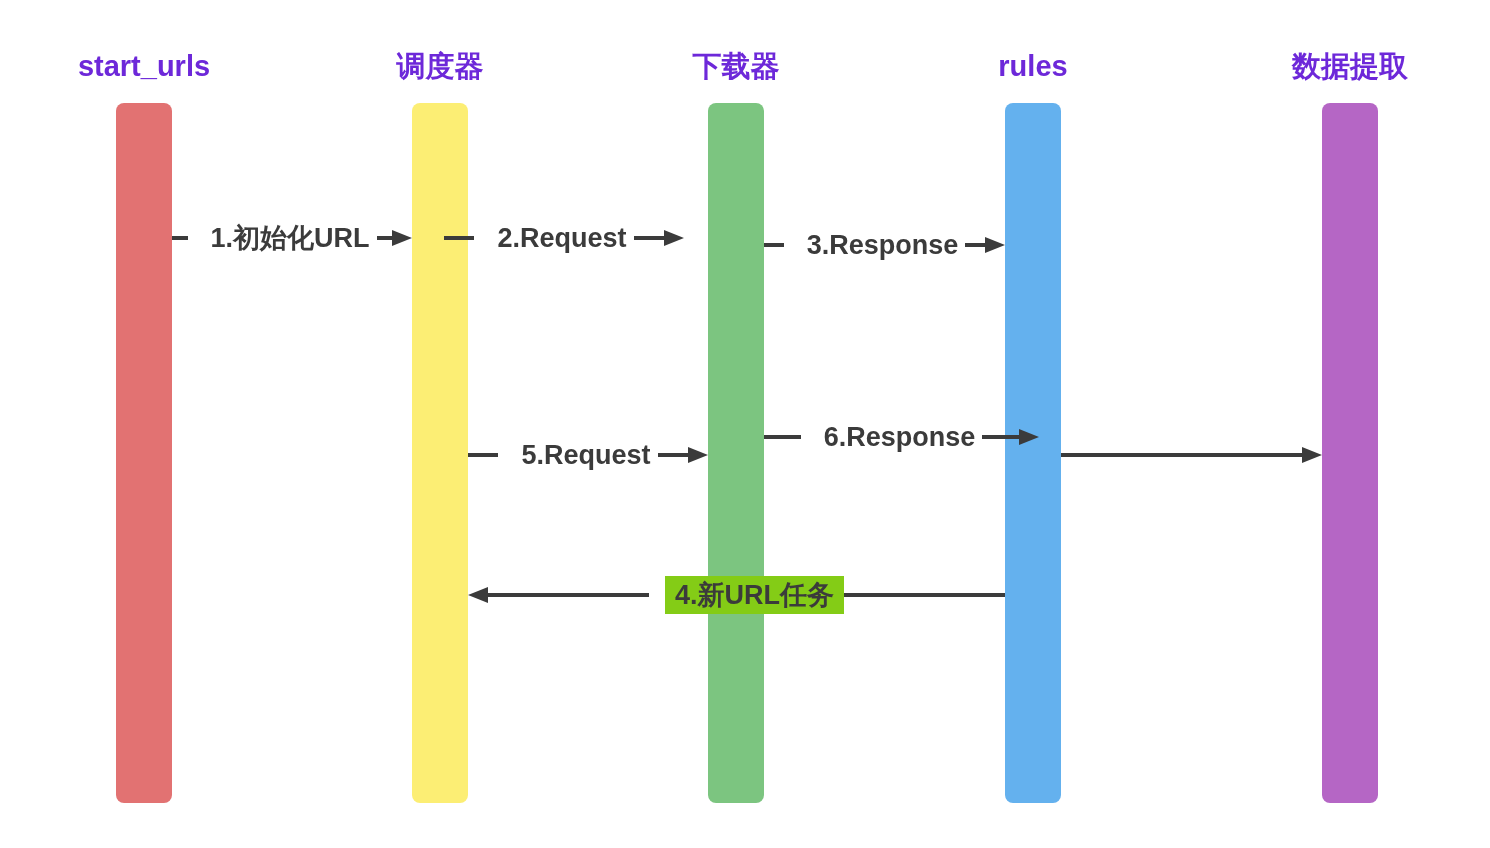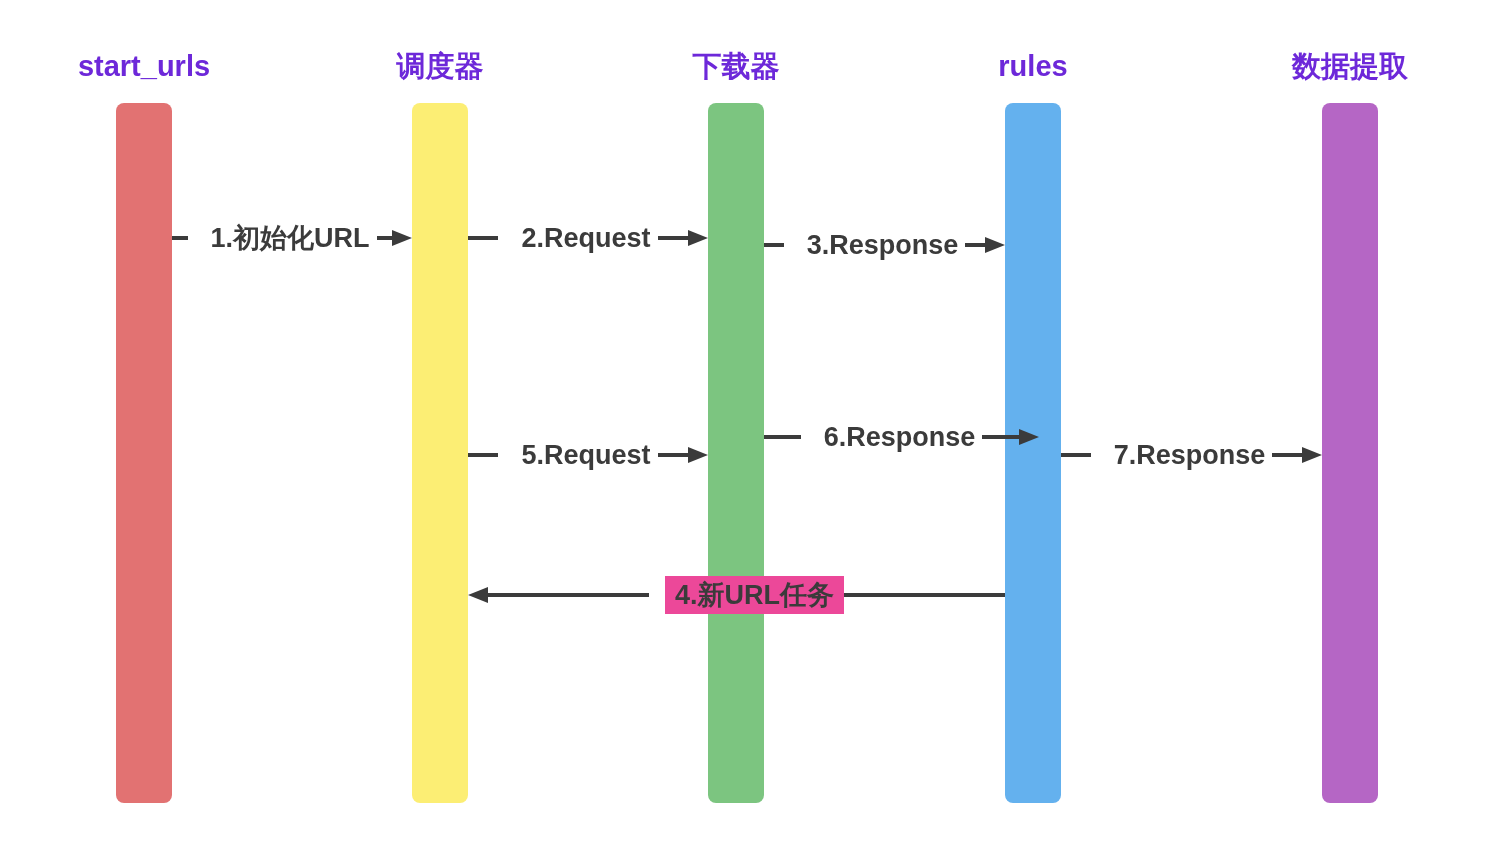--- a/index.html
+++ b/index.html
@@ -53,21 +53,21 @@
     flex: 0 0 auto;
     font-size: 27px;
     font-weight: bold;
     color: #3b3b3b;
     white-space: nowrap;
     padding: 0 7px;
     line-height: 34px;
     margin-left: 16px;
   }
   .msg-label.boxed {
-    background: #ec4899;
+    background: #84cc16;
     padding: 2px 10px;
   }
   .head-r {
     flex: 0 0 auto;
     width: 0; height: 0;
     border-top: 8px solid transparent;
     border-bottom: 8px solid transparent;
     border-left: 20px solid #3b3b3b;
   }
   .head-l {
@@ -95,21 +95,21 @@
   <div class="ll-bar" style="left: 1005px; background-color: rgb(100, 177, 238);"></div>
   <div class="ll-bar" style="left: 1322px; background-color: rgb(181, 102, 197);"></div>
 
   <div class="msg" style="left:172px; top:220px; width:240px">
     <div class="seg"></div>
     <div class="msg-label">1.初始化URL</div>
     <div class="seg"></div>
     <div class="head-r"></div>
   </div>
 
-  <div class="msg" style="left:468px; top:220px; width:240px">
+  <div class="msg" style="left:444px; top:220px; width:240px">
     <div class="seg"></div>
     <div class="msg-label">2.Request</div>
     <div class="seg"></div>
     <div class="head-r"></div>
   </div>
 
   <div class="msg" style="left:764px; top:227px; width:241px">
     <div class="seg"></div>
     <div class="msg-label">3.Response</div>
     <div class="seg"></div>
@@ -125,21 +125,20 @@
 
   <div class="msg" style="left:764px; top:419px; width:275px">
     <div class="seg"></div>
     <div class="msg-label">6.Response</div>
     <div class="seg"></div>
     <div class="head-r"></div>
   </div>
 
   <div class="msg" style="left:1061px; top:437px; width:261px">
     <div class="seg"></div>
-    <div class="msg-label">7.Response</div>
     <div class="seg"></div>
     <div class="head-r"></div>
   </div>
 
   <div class="msg" style="left:468px; top:577px; width:537px">
     <div class="head-l"></div>
     <div class="seg"></div>
     <div class="msg-label boxed">4.新URL任务</div>
     <div class="seg"></div>
   </div>

